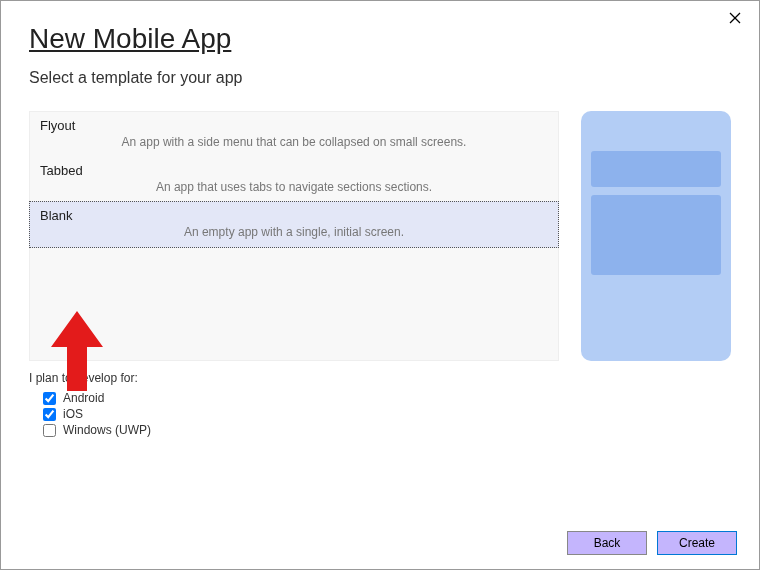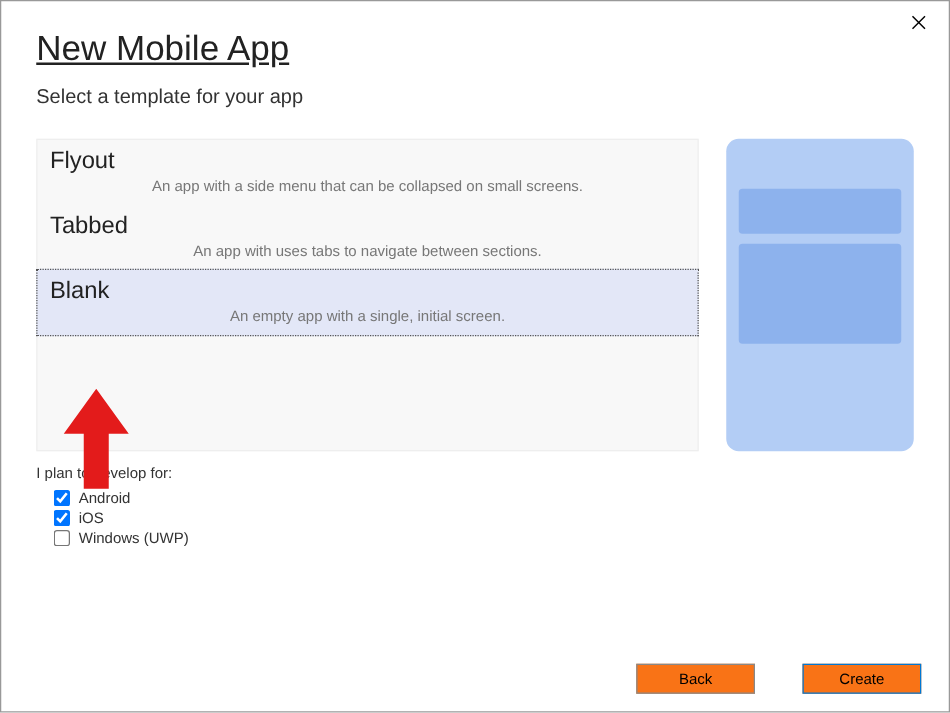--- a/index.html
+++ b/index.html
@@ -43,21 +43,21 @@
       background: #f8f8f8;
       border: 1px solid #eee;
       min-height: 250px;
       position: relative;
     }
     .template-item {
       padding: 6px 10px 8px 10px;
       cursor: pointer;
     }
     .template-item .t-name {
-      font-size: 19px;
+      font-size: 13px;
       color: #222;
     }
     .template-item .t-desc {
       font-size: 12px;
       color: #777;
       margin-top: 2px;
       text-align: center;
     }
     .template-item.selected {
       background: #e3e7f7;
@@ -111,29 +111,28 @@
       height: 13px;
     }
     .button-row {
       position: absolute;
       bottom: 14px;
       right: 22px;
       display: flex;
       gap: 10px;
     }
     .btn {
-      width: 95px;
+      width: 80px;
       height: 24px;
       font-size: 12px;
-      background: #f97316;
+      background: #c4b5fd;
       border: 1px solid #888;
       cursor: pointer;
       text-align: center;
       line-height: 22px;
-      margin-left: 28px;
     }
     .btn.primary {
       border: 1px solid #0078d4;
     }
   </style>
 </head>
 <body>
 
 <div class="close-btn">
   <svg width="12" height="12" viewBox="0 0 12 12">
@@ -146,21 +145,21 @@
 <div class="subtitle">Select a template for your app</div>
 
 <div class="content-row">
   <div class="template-list">
     <div class="template-item">
       <div class="t-name">Flyout</div>
       <div class="t-desc">An app with a side menu that can be collapsed on small screens.</div>
     </div>
     <div class="template-item">
       <div class="t-name">Tabbed</div>
-      <div class="t-desc">An app with uses tabs to navigate between sections.</div>
+      <div class="t-desc">An app that uses tabs to navigate sections sections.</div>
     </div>
     <div class="template-item selected">
       <div class="t-name">Blank</div>
       <div class="t-desc">An empty app with a single, initial screen.</div>
     </div>
   </div>
   <div class="preview-pane">
     <div class="preview-block-sm"></div>
     <div class="preview-block-lg"></div>
   </div>

